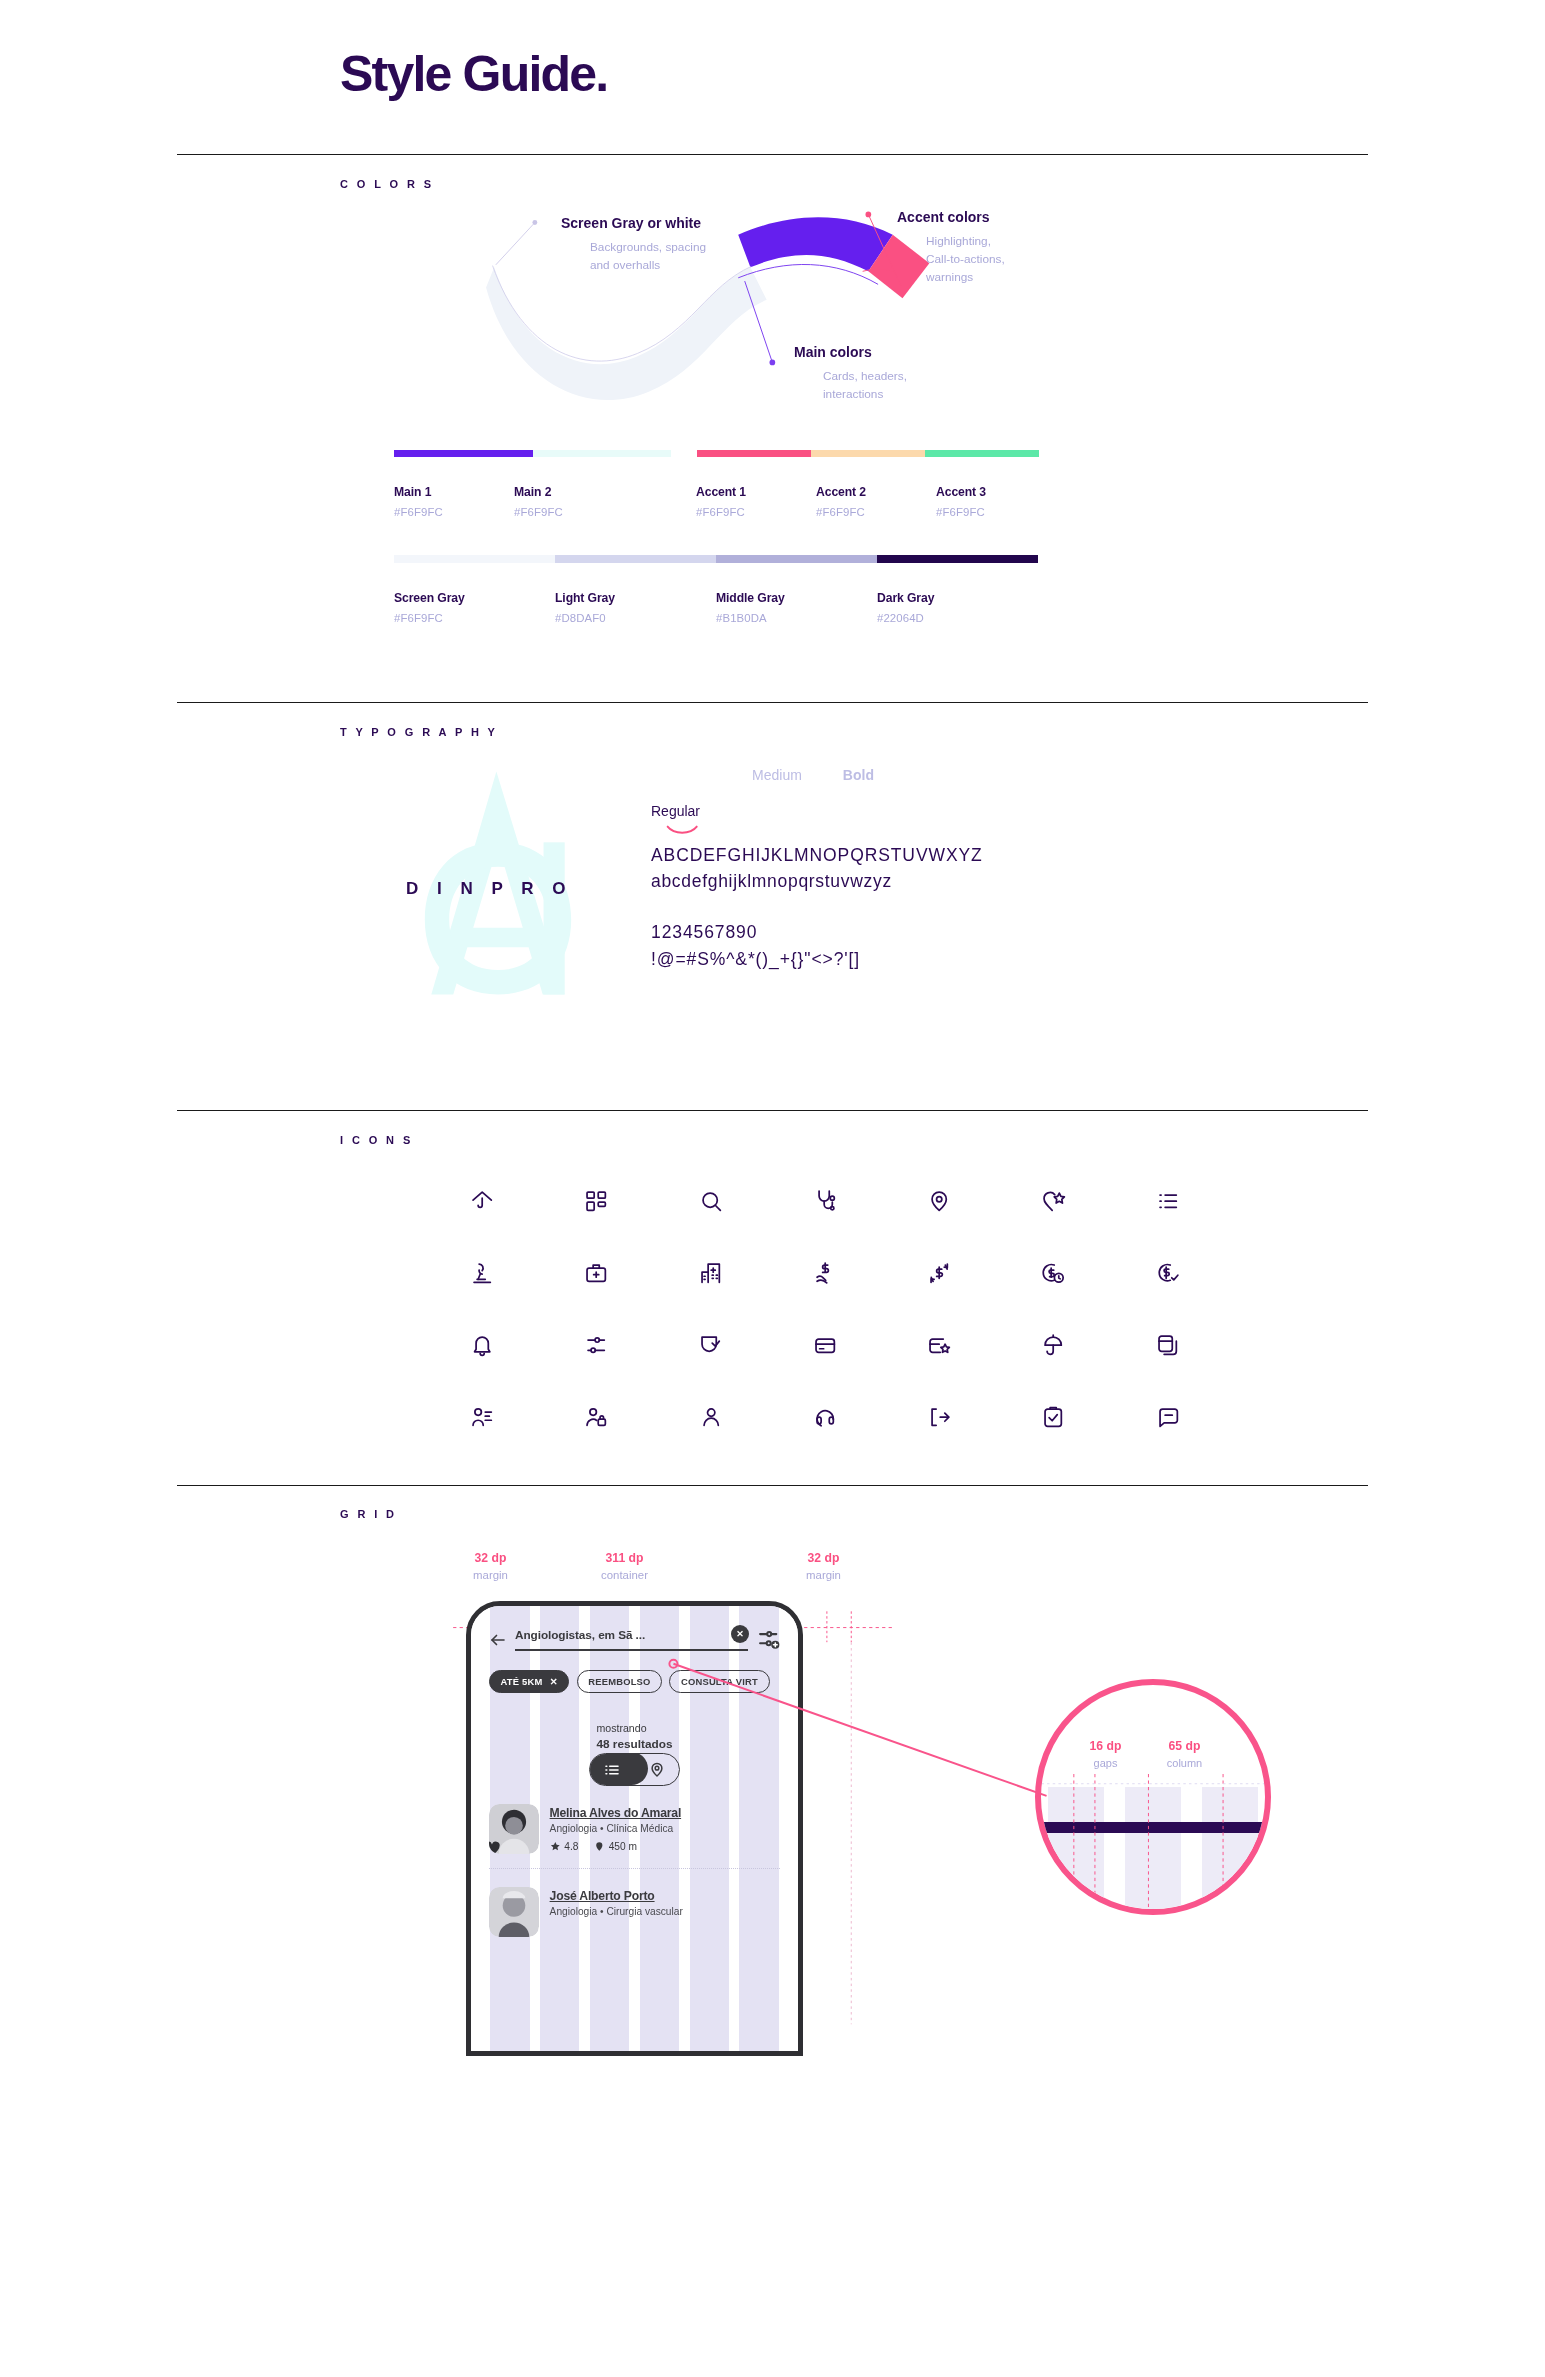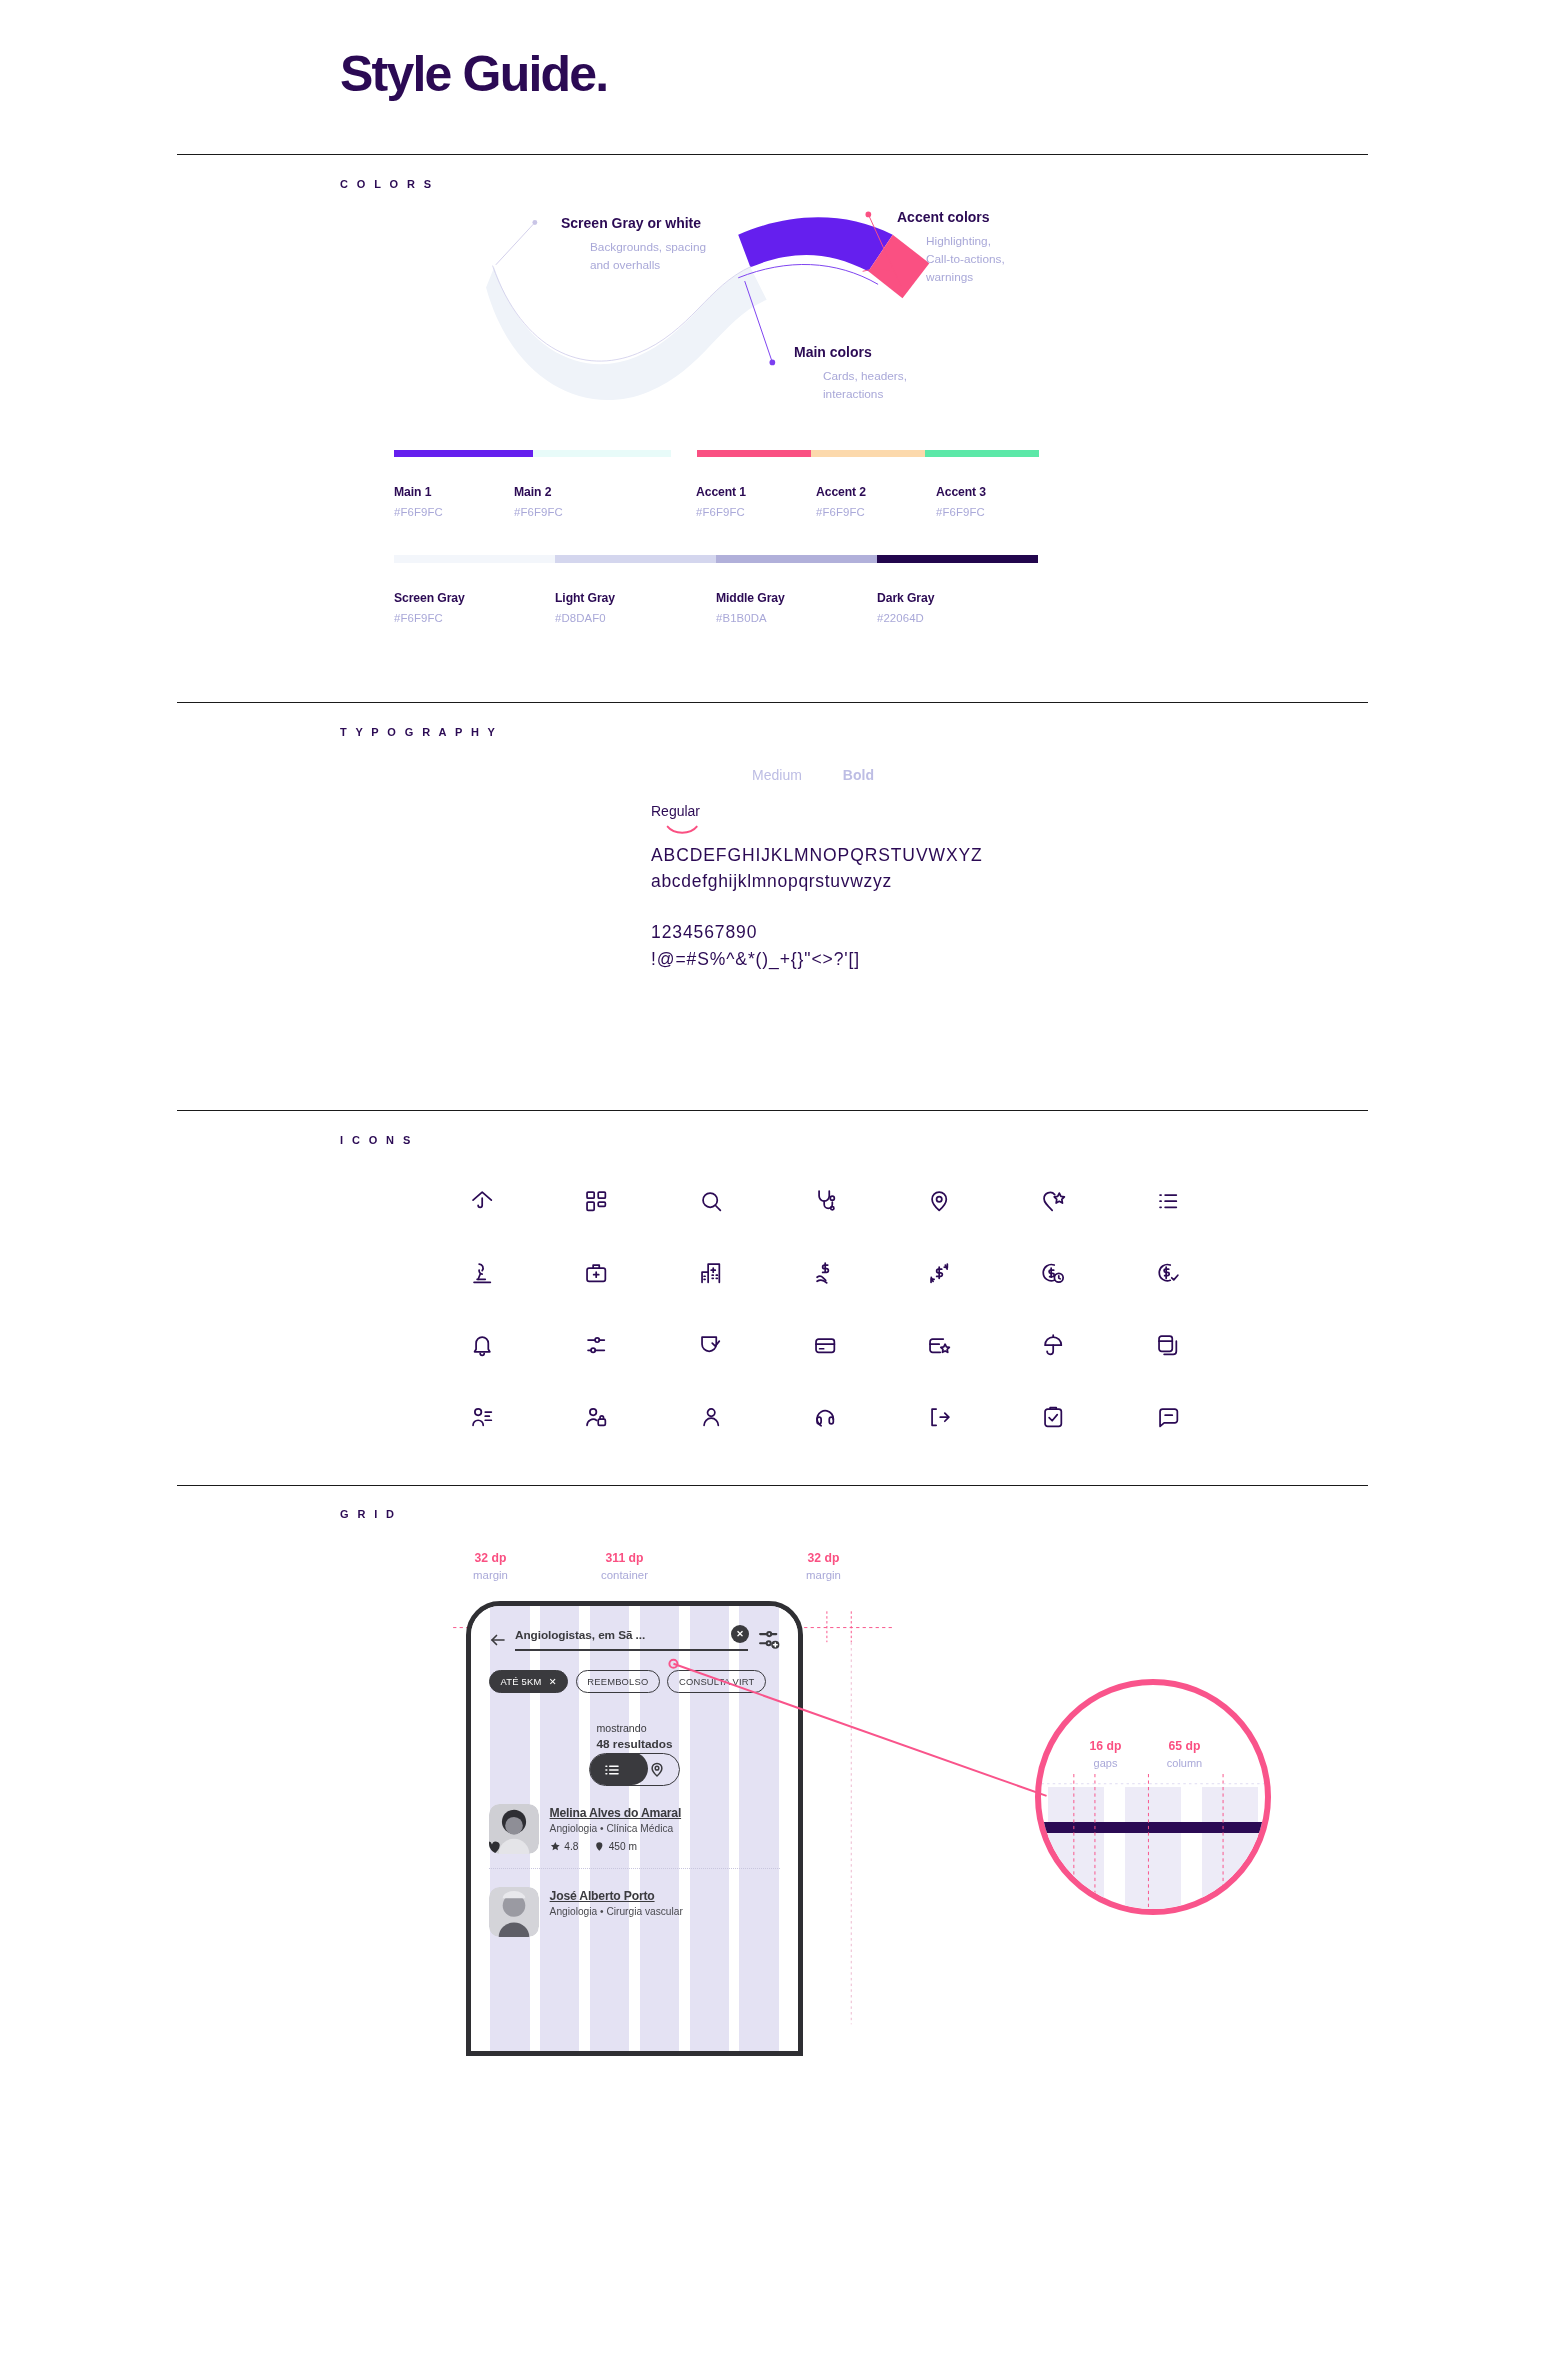--- a/index.html
+++ b/index.html
@@ -115,21 +115,21 @@
     position: absolute; right: -1.6px; top: -3.3px;
     width: 18px; height: 18px; border-radius: 50%; background: #3a3a3e;
     display: flex; align-items: center; justify-content: center;
     color: #fff; font-size: 9px; font-weight: 700;
   }
   .ph-filter { width: 24.4px; height: 24.4px; flex: 0 0 auto; }
 
   .ph-chips { display: flex; gap: 7.3px; margin-top: 18px; }
   .ph-chip {
     border: 1.6px solid #3a3a3e; border-radius: 13px;
-    padding: 4.9px 10.6px; font-size: 9.4px; font-weight: 400;
+    padding: 4.9px 10.6px; font-size: 9.4px; font-weight: 700;
     color: #3a3a3e; white-space: nowrap; letter-spacing: 0.2px;
   }
   .ph-chip.active { background: #3a3a3e; color: #fff; display: flex; align-items: center; gap: 7.3px; }
 
   .ph-resultsrow { display: flex; align-items: center; justify-content: space-between; margin-top: 28px; flex-direction: column; }
   .ph-showing { font-size: 10.6px; color: #3a3a3e; line-height: 1.45; }
   .ph-showing b { display: block; font-weight: 700; font-size: 11.8px; }
   .ph-toggle {
     width: 91px; height: 33px; border-radius: 17px; border: 1.6px solid #3a3a3e;
     display: flex; position: relative; overflow: hidden;
@@ -278,20 +278,28 @@
 
   <div style="height:78px"></div>
   <div class="rule"></div>
   <div style="height:23px"></div>
 
   <div>
     <div class="sec-label">T Y P O G R A P H Y</div>
     <div style="height:23px"></div>
 
     <div class="typo-wrap">
+      <div class="din-logo">
+        <svg class="din-ghost" width="244" height="236" viewBox="0 0 300 290">
+          <path d="M148 8 L 232 282 L 205 282 L 150 98 L 95 282 L 68 282 Z M 112 200 L 188 200 L 196 224 L 104 224 Z" fill="#E3FBFA"></path>
+          <path d="M150 95 C 210 95, 240 140, 240 190 C 240 245, 205 282, 150 282 C 95 282, 60 245, 60 190 C 60 140, 90 95, 150 95 Z M 150 125 C 110 125, 90 155, 90 190 C 90 228, 112 252, 150 252 C 188 252, 210 228, 210 190 C 210 155, 190 125, 150 125 Z" fill="#E3FBFA"></path>
+          <rect x="206" y="95" width="26" height="187" fill="#E3FBFA"></rect>
+        </svg>
+        <div class="din-text">D I N   P R O</div>
+      </div>
 
       <div class="weights">
         <div class="weight reg">
           <span>Regular</span>
           <svg class="weight-underline" width="34" height="11.4" viewBox="0 0 42 14">
             <path d="M2 2 C 10 12, 30 12, 38 2" stroke="#FA5082" stroke-width="2.4" fill="none" stroke-linecap="round"></path>
           </svg>
         </div>
         <div class="weight med">
           <span>Medium</span>

